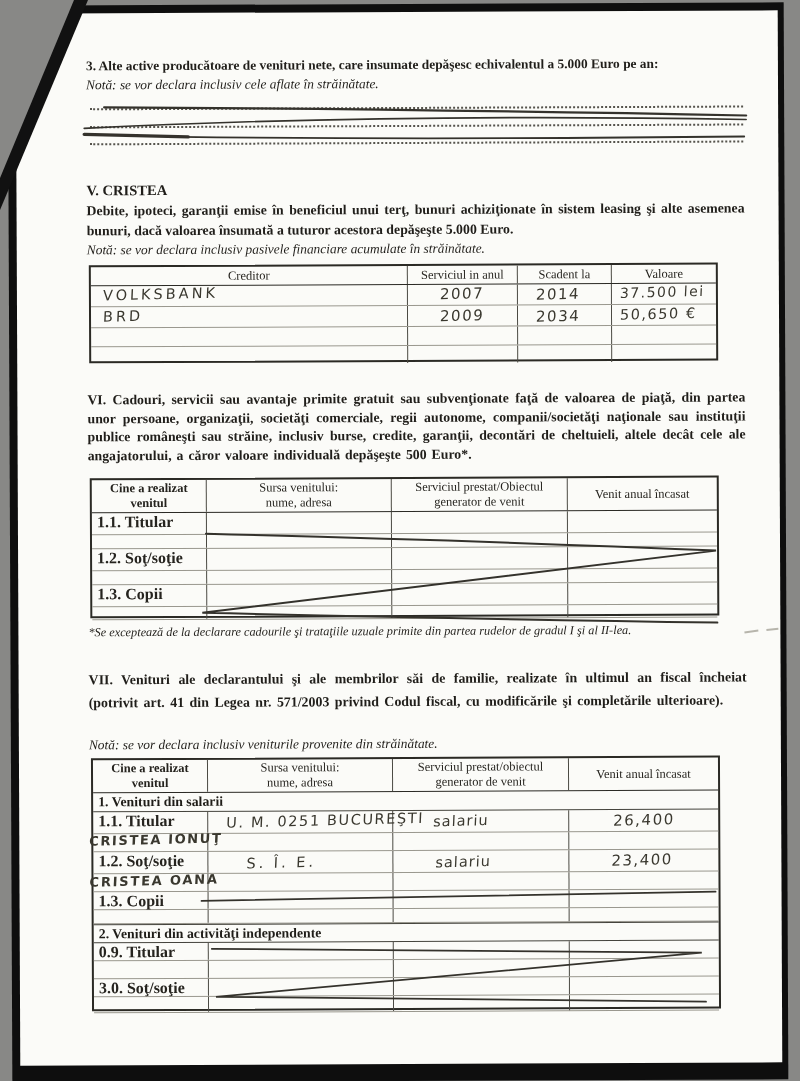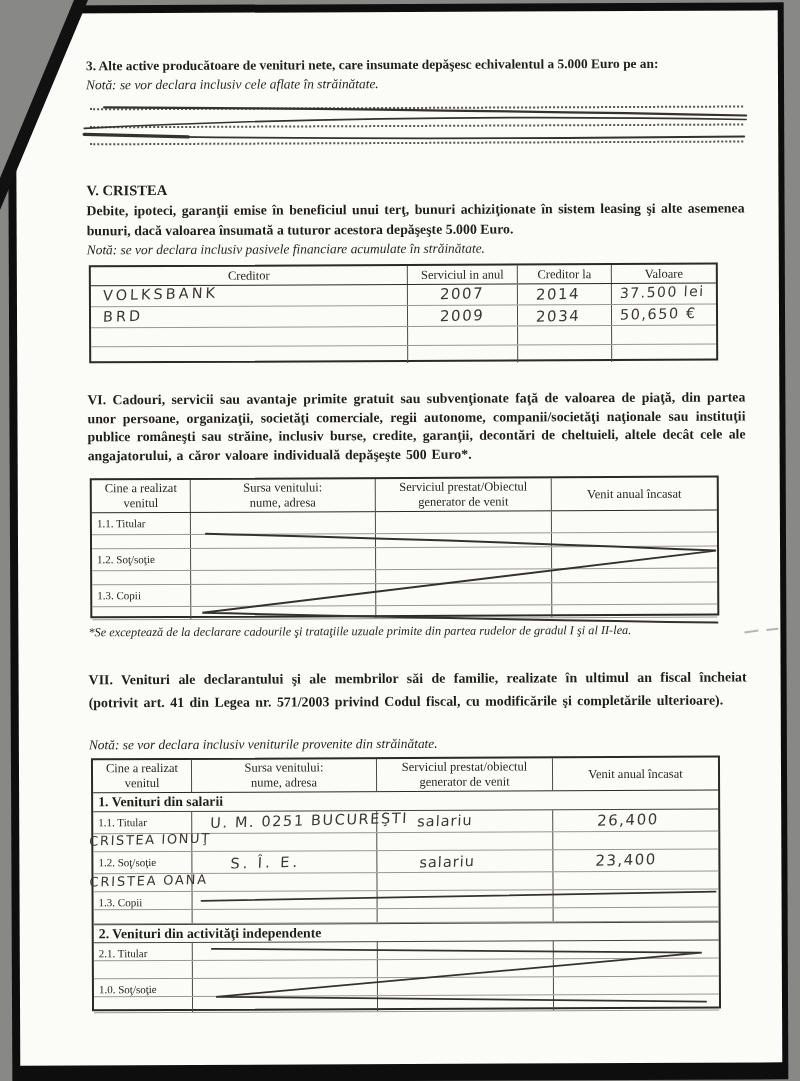--- a/index.html
+++ b/index.html
@@ -26,27 +26,27 @@
   .strike path{fill:none;stroke:#34322c;stroke-linecap:round;}
   
   .tbl{position:absolute;box-sizing:border-box;border:2px solid #2b2a25;}
   .trow{display:flex;box-sizing:border-box;border-bottom:1px solid #9a988f;}
   .trow:last-child{border-bottom:none;}
   .trow.dark{border-bottom:1.5px solid #2b2a25;}
   .tcell{box-sizing:border-box;border-right:1.2px solid #4b4a43;position:relative;overflow:visible;}
   .tcell:last-child{border-right:none;}
   .th{display:flex;align-items:center;justify-content:center;text-align:center;
       white-space:pre-line;font-size:12.5px;line-height:1.18;color:#25231e;}
-  .rowlabel{font-size:11px;color:#26241f;padding:16px 0 0 5px;}
+  .rowlabel{font-size:16px;color:#26241f;padding:16px 0 0 5px;}
   .secbar{font-weight:bold;font-size:13.8px;color:#1f1d18;padding:1px 0 0 5px;
       box-sizing:border-box;border-bottom:1.4px solid #45443d;}
   
   .vc0{width:317px;} .vc1{width:110px;} .vc2{width:94px;} .vc3{width:108px;flex:1;}
   
-  .gc0{width:99px;} .gc1{width:185px;} .gc2{width:176px;} .gc3{width:153px;flex:1;}
+  .gc0{width:115px;font-weight:bold;} .gc1{width:185px;} .gc2{width:176px;} .gc3{width:153px;flex:1;}
   
   .hw{font-family:"DejaVu Sans", sans-serif;color:#3a382f;position:absolute;
       white-space:nowrap;transform:rotate(-1.2deg) skewX(-4deg);}
   .hw-caps{letter-spacing:3px;font-size:14.5px;}
   .hw-num{letter-spacing:1.5px;font-size:15px;}
   .hw-word{letter-spacing:1px;font-size:14.5px;}
   .pencil{position:absolute;border-top:2px solid #b7b5ac;}
 </style>
 </head>
 <body>
@@ -70,21 +70,21 @@
     </svg>
 
     <div class="abs print b nw" style="left:70px;top:169px;font-size:14.6px;">V. CRISTEA</div>
     <div class="abs print b j" style="left:70px;top:188px;width:658px;font-size:13.8px;line-height:19.5px;">Debite, ipoteci, garanţii emise în beneficiul unui terţ, bunuri achiziţionate în sistem leasing şi alte asemenea bunuri, dacă valoarea însumată a tuturor acestora depăşeşte 5.000 Euro.</div>
     <div class="abs print i nw" style="left:70px;top:229px;font-size:13.4px;">Notă: se vor declara inclusiv pasivele financiare acumulate în străinătate.</div>
 
     <div class="tbl" style="left:72px;top:252px;width:629px;height:98px;">
       <div class="trow dark" style="height:19px;">
         <div class="tcell vc0 th">Creditor</div>
         <div class="tcell vc1 th">Serviciul in anul</div>
-        <div class="tcell vc2 th">Creditor la</div>
+        <div class="tcell vc2 th">Scadent la</div>
         <div class="tcell vc3 th">Valoare</div>
       </div>
       <div class="trow" style="height:21px;">
         <div class="tcell vc0">
           <span class="hw hw-caps" style="left:12px;top:0px;">VOLKSBANK</span>
         </div>
         <div class="tcell vc1">
           <span class="hw hw-num" style="left:32px;top:0px;">2007</span>
         </div>
         <div class="tcell vc2">
@@ -240,33 +240,33 @@
           <div class="tcell gc3"></div>
       </div>
       <div class="trow" style="height:14px;">
         <div class="tcell gc0"></div>
           <div class="tcell gc1"></div>
         <div class="tcell gc2"></div>
           <div class="tcell gc3"></div>
       </div>
       <div class="trow secbar" style="height:19px;border-top:0.5px solid #45443d;">2. Venituri din activităţi independente</div>
       <div class="trow" style="height:18px;">
-        <div class="tcell gc0"><span class="rowlabel">2.1. Titular</span></div>
-        <div class="tcell gc1"></div>
-          <div class="tcell gc2"></div>
-          <div class="tcell gc3"></div>
-      </div>
-      <div class="trow" style="height:18px;">
-        <div class="tcell gc0"></div>
-          <div class="tcell gc1"></div>
-        <div class="tcell gc2"></div>
-          <div class="tcell gc3"></div>
-      </div>
-      <div class="trow" style="height:18px;">
-        <div class="tcell gc0"><span class="rowlabel">1.0. Soţ/soţie</span></div>
+        <div class="tcell gc0"><span class="rowlabel">0.9. Titular</span></div>
+        <div class="tcell gc1"></div>
+          <div class="tcell gc2"></div>
+          <div class="tcell gc3"></div>
+      </div>
+      <div class="trow" style="height:18px;">
+        <div class="tcell gc0"></div>
+          <div class="tcell gc1"></div>
+        <div class="tcell gc2"></div>
+          <div class="tcell gc3"></div>
+      </div>
+      <div class="trow" style="height:18px;">
+        <div class="tcell gc0"><span class="rowlabel">3.0. Soţ/soţie</span></div>
         <div class="tcell gc1"></div>
           <div class="tcell gc2"></div>
           <div class="tcell gc3"></div>
       </div>
       <div class="trow" style="height:16px;">
         <div class="tcell gc0"></div>
           <div class="tcell gc1"></div>
         <div class="tcell gc2"></div>
           <div class="tcell gc3"></div>
       </div>

